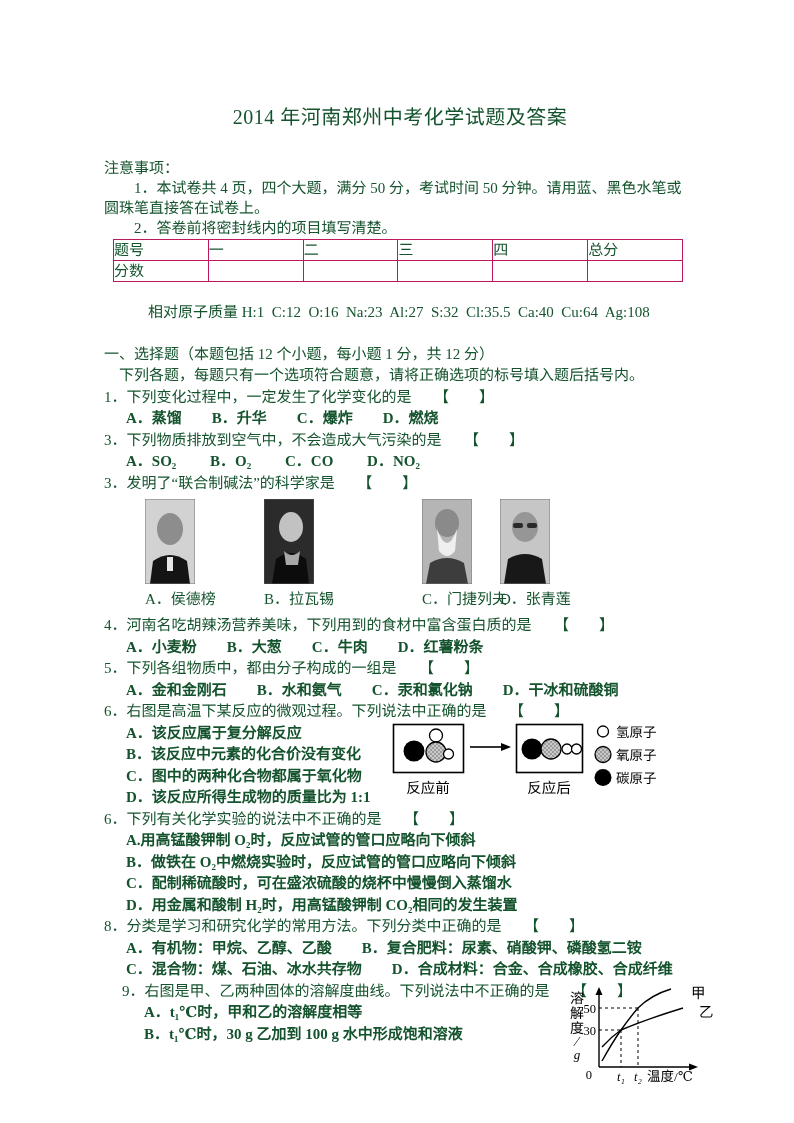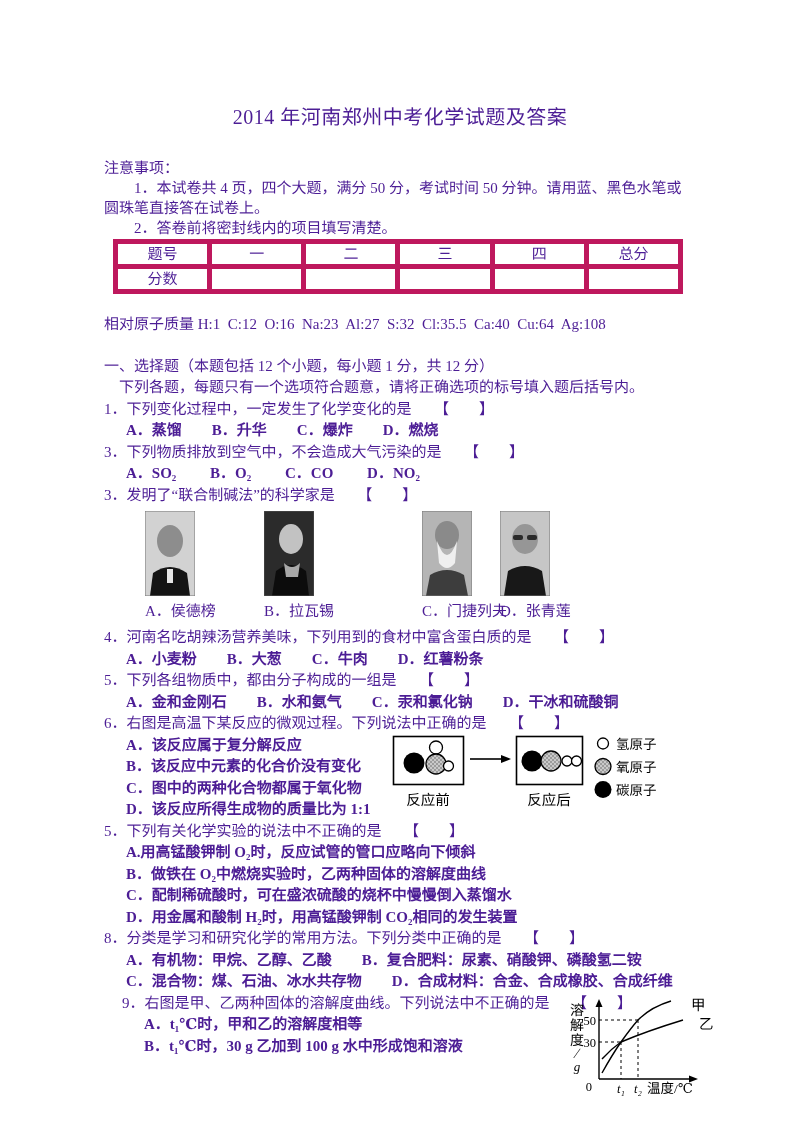--- a/index.html
+++ b/index.html
@@ -2,21 +2,21 @@
 <html lang="zh-CN"><head>
 <meta charset="utf-8">
 <style>
   * { box-sizing: border-box; }
   html, body { margin: 0; padding: 0; background: #ffffff; }
   .page {
     position: relative;
     width: 794px; height: 1123px;
     margin: 0 auto;
     background: #ffffff;
-    color: #4c1d95;
+    color: #14532d;
     font-family: "Liberation Serif", "DejaVu Serif", serif;
     overflow: hidden;
   }
   .content {
     position: absolute; left: 104px; top: 0;
     width: 592px;
     font-size: 15px; line-height: 21.5px;
   }
   p { margin: 0; }
   .title {
@@ -25,24 +25,24 @@
     text-align: center; letter-spacing: 0.5px;
     white-space: nowrap;
   }
   .notes-heading { margin-top: 28px; line-height: 20px; }
   .note { line-height: 20px; text-indent: 30px; }
   table.score-table {
     border-collapse: collapse; table-layout: fixed;
     margin: 1px 0 0 9px; width: 570px;
   }
   table.score-table td {
-    border: 5px solid #be185d; height: 20px; line-height: 20px;
-    text-align: center; font-size: 15px; padding: 0;
-  }
-  .atomic { margin-top: 20px; white-space: pre-wrap; }
+    border: 1px solid #be185d; height: 20px; line-height: 20px;
+    font-size: 15px; padding: 0;
+  }
+  .atomic { margin-top: 20px; white-space: pre-wrap; margin-left: 44px; }
   .sec-heading { margin-top: 20px; }
   .instruction { text-indent: 15px; }
   .stem { white-space: nowrap; }
   .opt { padding-left: 22px; white-space: pre-wrap; font-weight: bold; }
   .portrait-row { position: relative; height: 112px; margin-top: 5px; }
   .portrait { position: absolute; top: 0; width: 56px; padding-left: 12px; }
   .portrait svg.photo { width: 50px; height: 85px; display: block; }
   .portrait .plabel { margin-top: 5px; font-size: 15px; line-height: 21px; white-space: nowrap; }
   .p-a { left: 29px; } .p-b { left: 148px; } .p-c { left: 266px; margin-left: 40px; } .p-d { left: 384px; }
   .q6-wrap { position: relative; }
@@ -191,23 +191,23 @@
           <circle cx="211" cy="8.5" r="5.5" fill="#fff" stroke="#000" stroke-width="1.3"></circle>
           <text x="224" y="13.5" font-size="13.5">氢原子</text>
           <circle cx="211" cy="31.5" r="8" fill="url(#stipple)" stroke="#000" stroke-width="1.3"></circle>
           <text x="224" y="36.5" font-size="13.5">氧原子</text>
           <circle cx="211" cy="54.5" r="8.5" fill="#000"></circle>
           <text x="224" y="59.5" font-size="13.5">碳原子</text>
         </g>
       </svg>
     </div>
 
-    <p class="stem">5．下列有关化学实验的说法中不正确的是　　【　　】</p>
+    <p class="stem">6．下列有关化学实验的说法中不正确的是　　【　　】</p>
     <p class="opt">A.用高锰酸钾制 O₂时，反应试管的管口应略向下倾斜</p>
-    <p class="opt">B．做铁在 O₂中燃烧实验时，乙两种固体的溶解度曲线</p>
+    <p class="opt">B．做铁在 O₂中燃烧实验时，反应试管的管口应略向下倾斜</p>
     <p class="opt">C．配制稀硫酸时，可在盛浓硫酸的烧杯中慢慢倒入蒸馏水</p>
     <p class="opt">D．用金属和酸制 H₂时，用高锰酸钾制 CO₂相同的发生装置</p>
 
     <p class="stem">8．分类是学习和研究化学的常用方法。下列分类中正确的是　　【　　】</p>
     <p class="opt">A．有机物：甲烷、乙醇、乙酸　　B．复合肥料：尿素、硝酸钾、磷酸氢二铵</p>
     <p class="opt">C．混合物：煤、石油、冰水共存物　　D．合成材料：合金、合成橡胶、合成纤维</p>
 
     <div class="q9-wrap">
       <p class="stem">9．右图是甲、乙两种固体的溶解度曲线。下列说法中不正确的是　　【　　】</p>
       <p class="opt">A．t₁℃时，甲和乙的溶解度相等</p>

